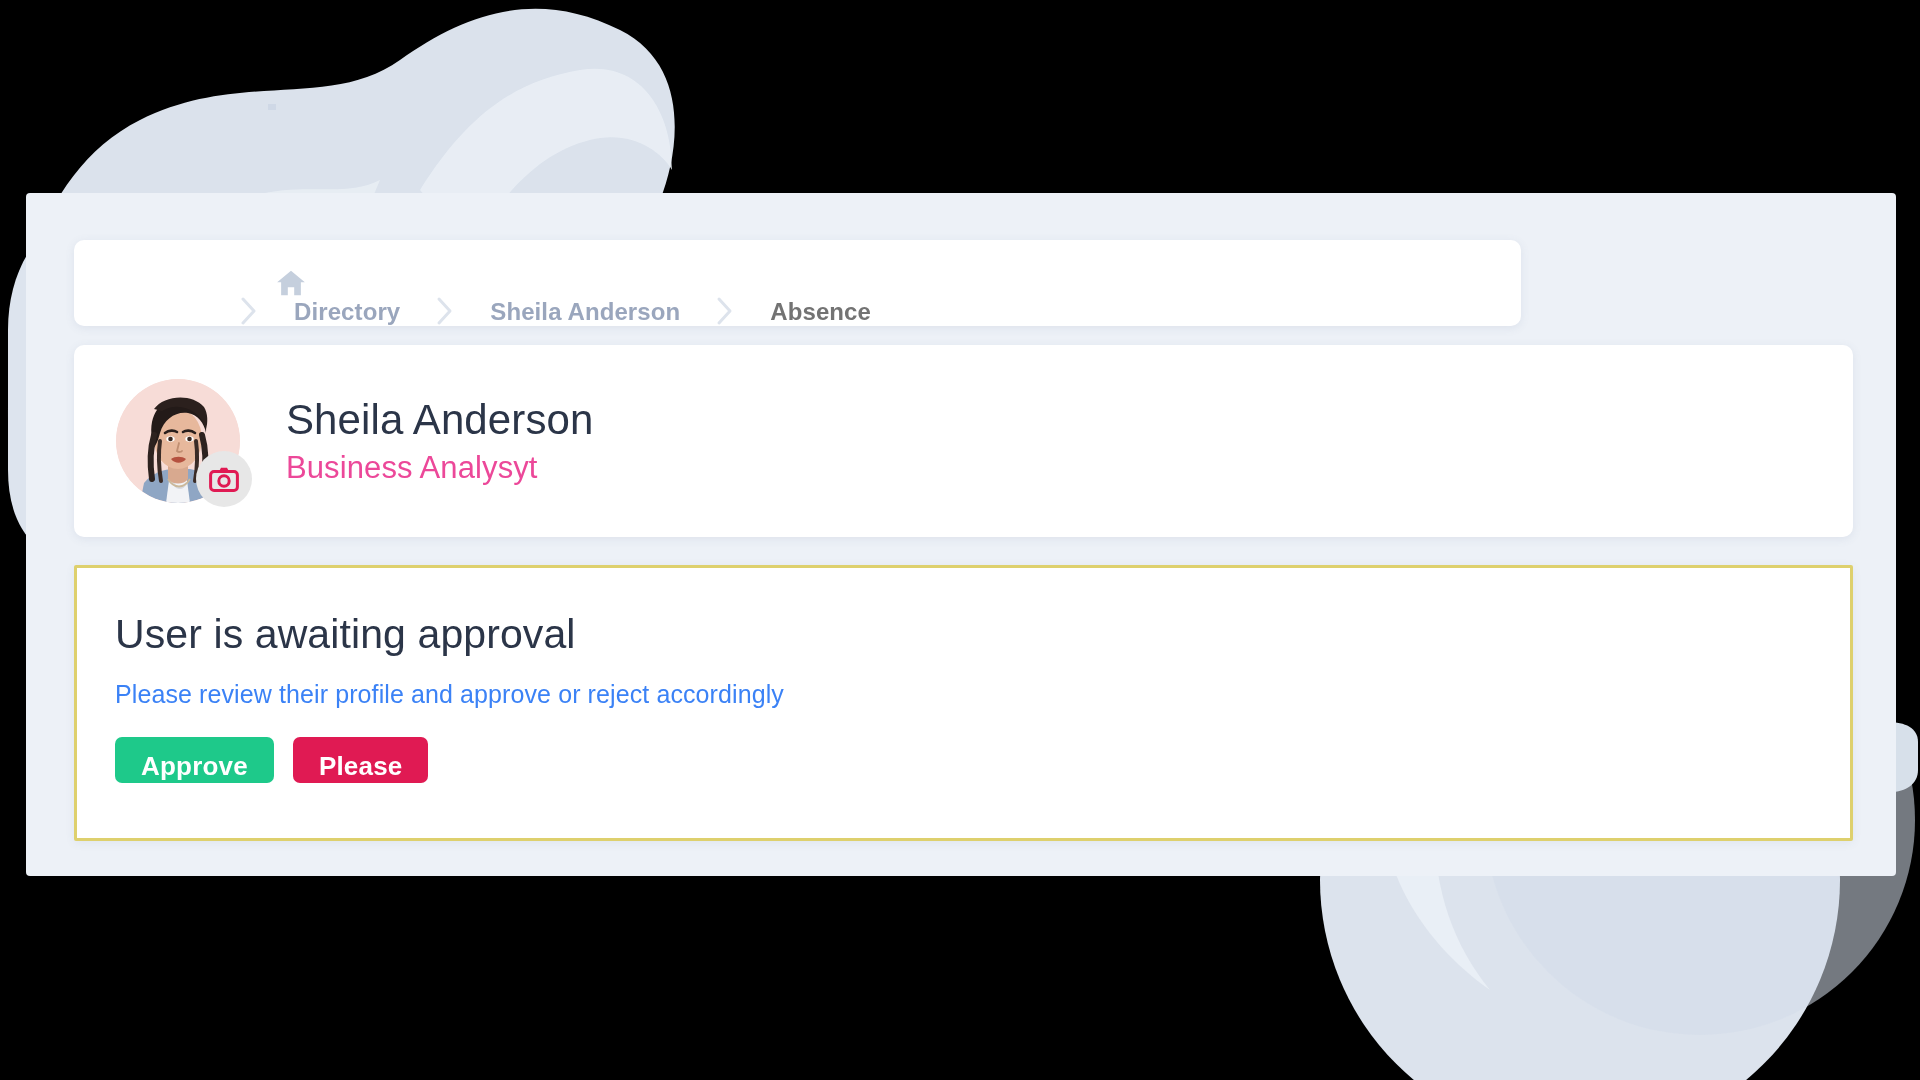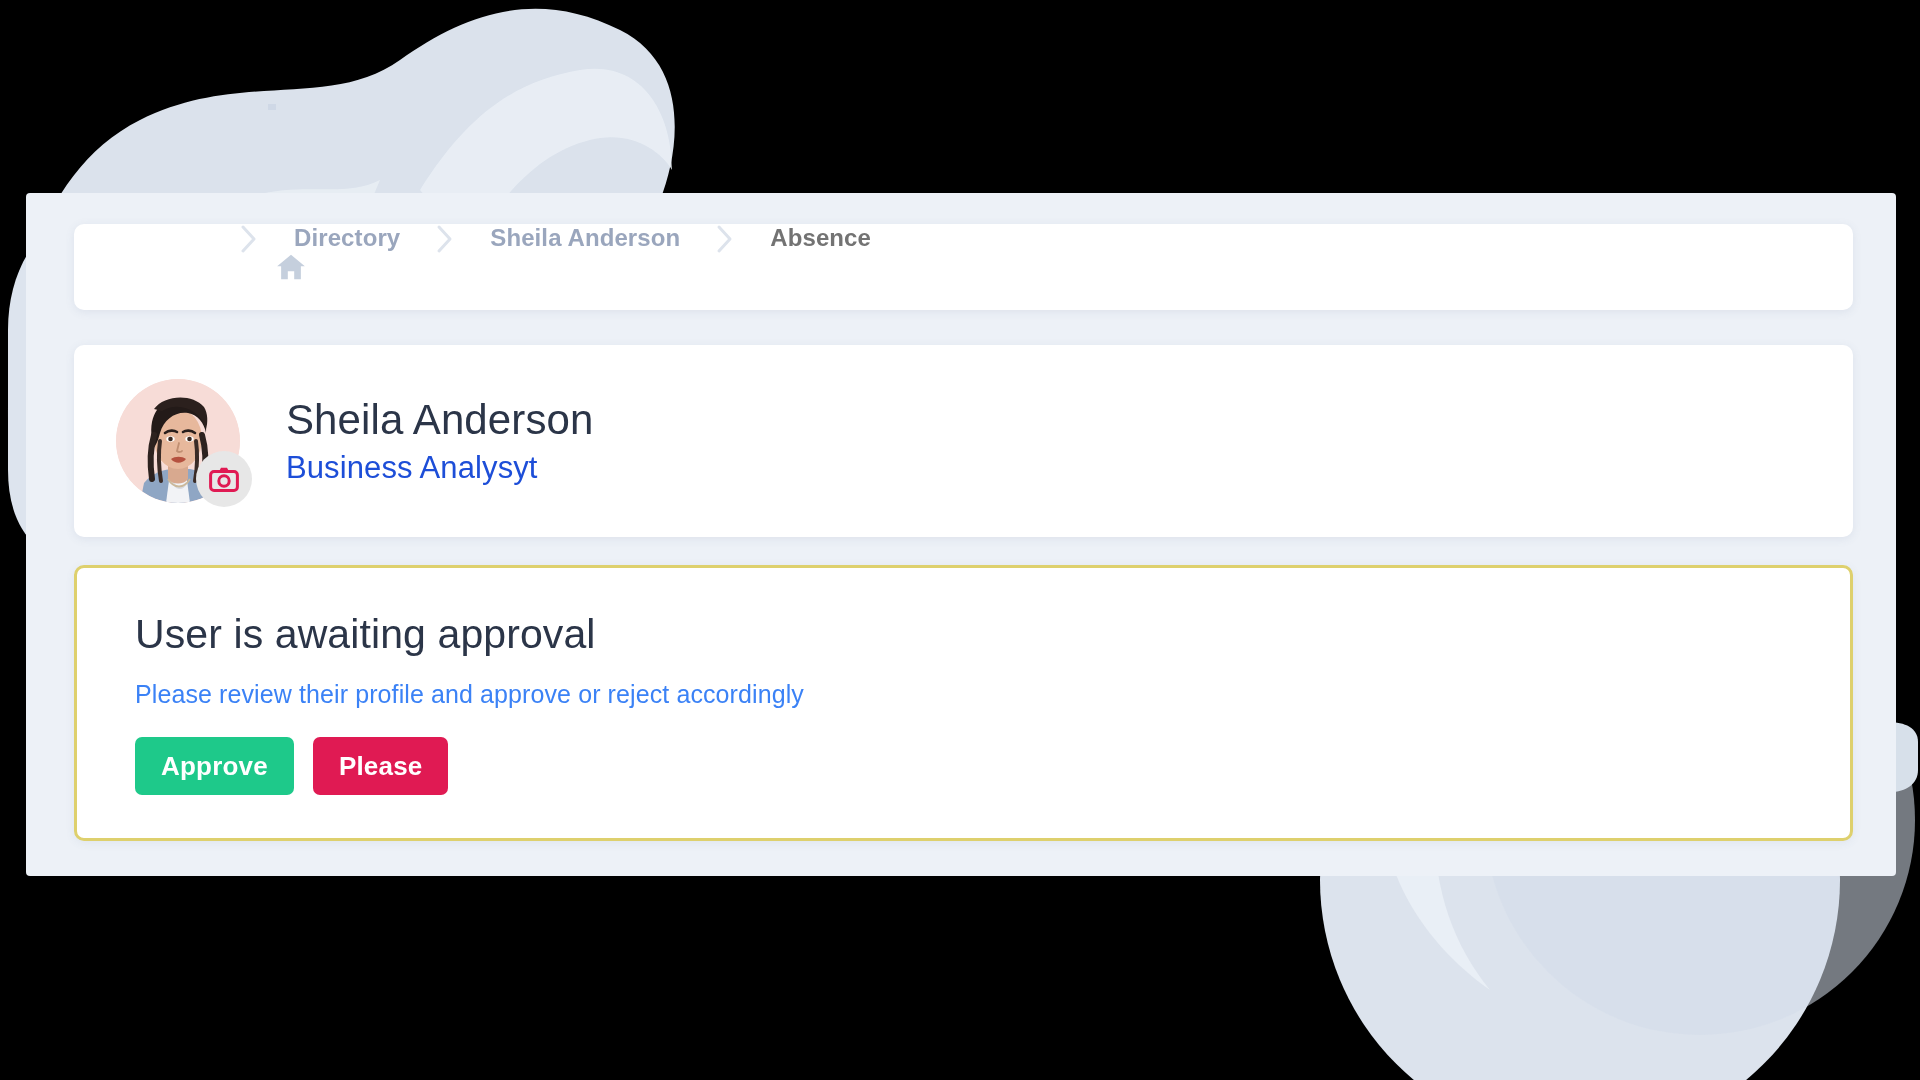--- a/index.html
+++ b/index.html
@@ -44,25 +44,25 @@
   .card {
     position: absolute;
     background: #ffffff;
     border-radius: 10px;
     box-shadow: 0 2px 10px rgba(77, 97, 134, 0.10);
   }
 
   
   #breadcrumb-card {
     left: 74px;
-    top: 224px;
-    width: 1779px;
+    top: 240px;
+    width: 1447px;
     height: 86px;
     display: flex;
-    align-items: flex-start;
+    align-items: flex-end;
     padding-left: 130px;
   }
 
   .crumb {
     font-size: 24px;
     font-weight: 700;
     color: #9aa6bd;
     letter-spacing: 0.1px;
     white-space: nowrap;
   }
@@ -131,35 +131,35 @@
     font-size: 42px;
     font-weight: 400;
     color: #2b3548;
     line-height: 1.12;
     letter-spacing: 0.1px;
   }
 
   #profile-role {
     font-size: 31px;
     font-weight: 400;
-    color: #1d4ed8;
+    color: #ec4899;
     line-height: 1.2;
     margin-top: 6px;
     letter-spacing: 0.1px;
   }
 
   
   #approval-card {
     left: 74px;
     top: 565px;
     width: 1779px;
     height: 276px;
     border: 3px solid #ded06d;
-    border-radius: 10px;
-    padding: 44px 0 0 58px;
+    border-radius: 2px;
+    padding: 44px 0 0 38px;
     box-shadow: 0 2px 10px rgba(77, 97, 134, 0.08);
   }
 
   #approval-title {
     font-size: 41px;
     font-weight: 400;
     color: #2b3548;
     line-height: 1.1;
     letter-spacing: 0.1px;
   }
@@ -180,21 +180,21 @@
 
   .btn {
     border: none;
     border-radius: 7px;
     color: #ffffff;
     font-family: "Liberation Sans", sans-serif;
     font-size: 26px;
     font-weight: 700;
     letter-spacing: 0.2px;
     padding: 0 26px;
-    height: 58px;
+    height: 46px;
     cursor: pointer;
     line-height: 58px;
   }
   #approve-button { background: #1ec98a; }
   #reject-button  { background: #e01a53; }
 </style>
 </head>
 <body>
 
 <div id="stage">

